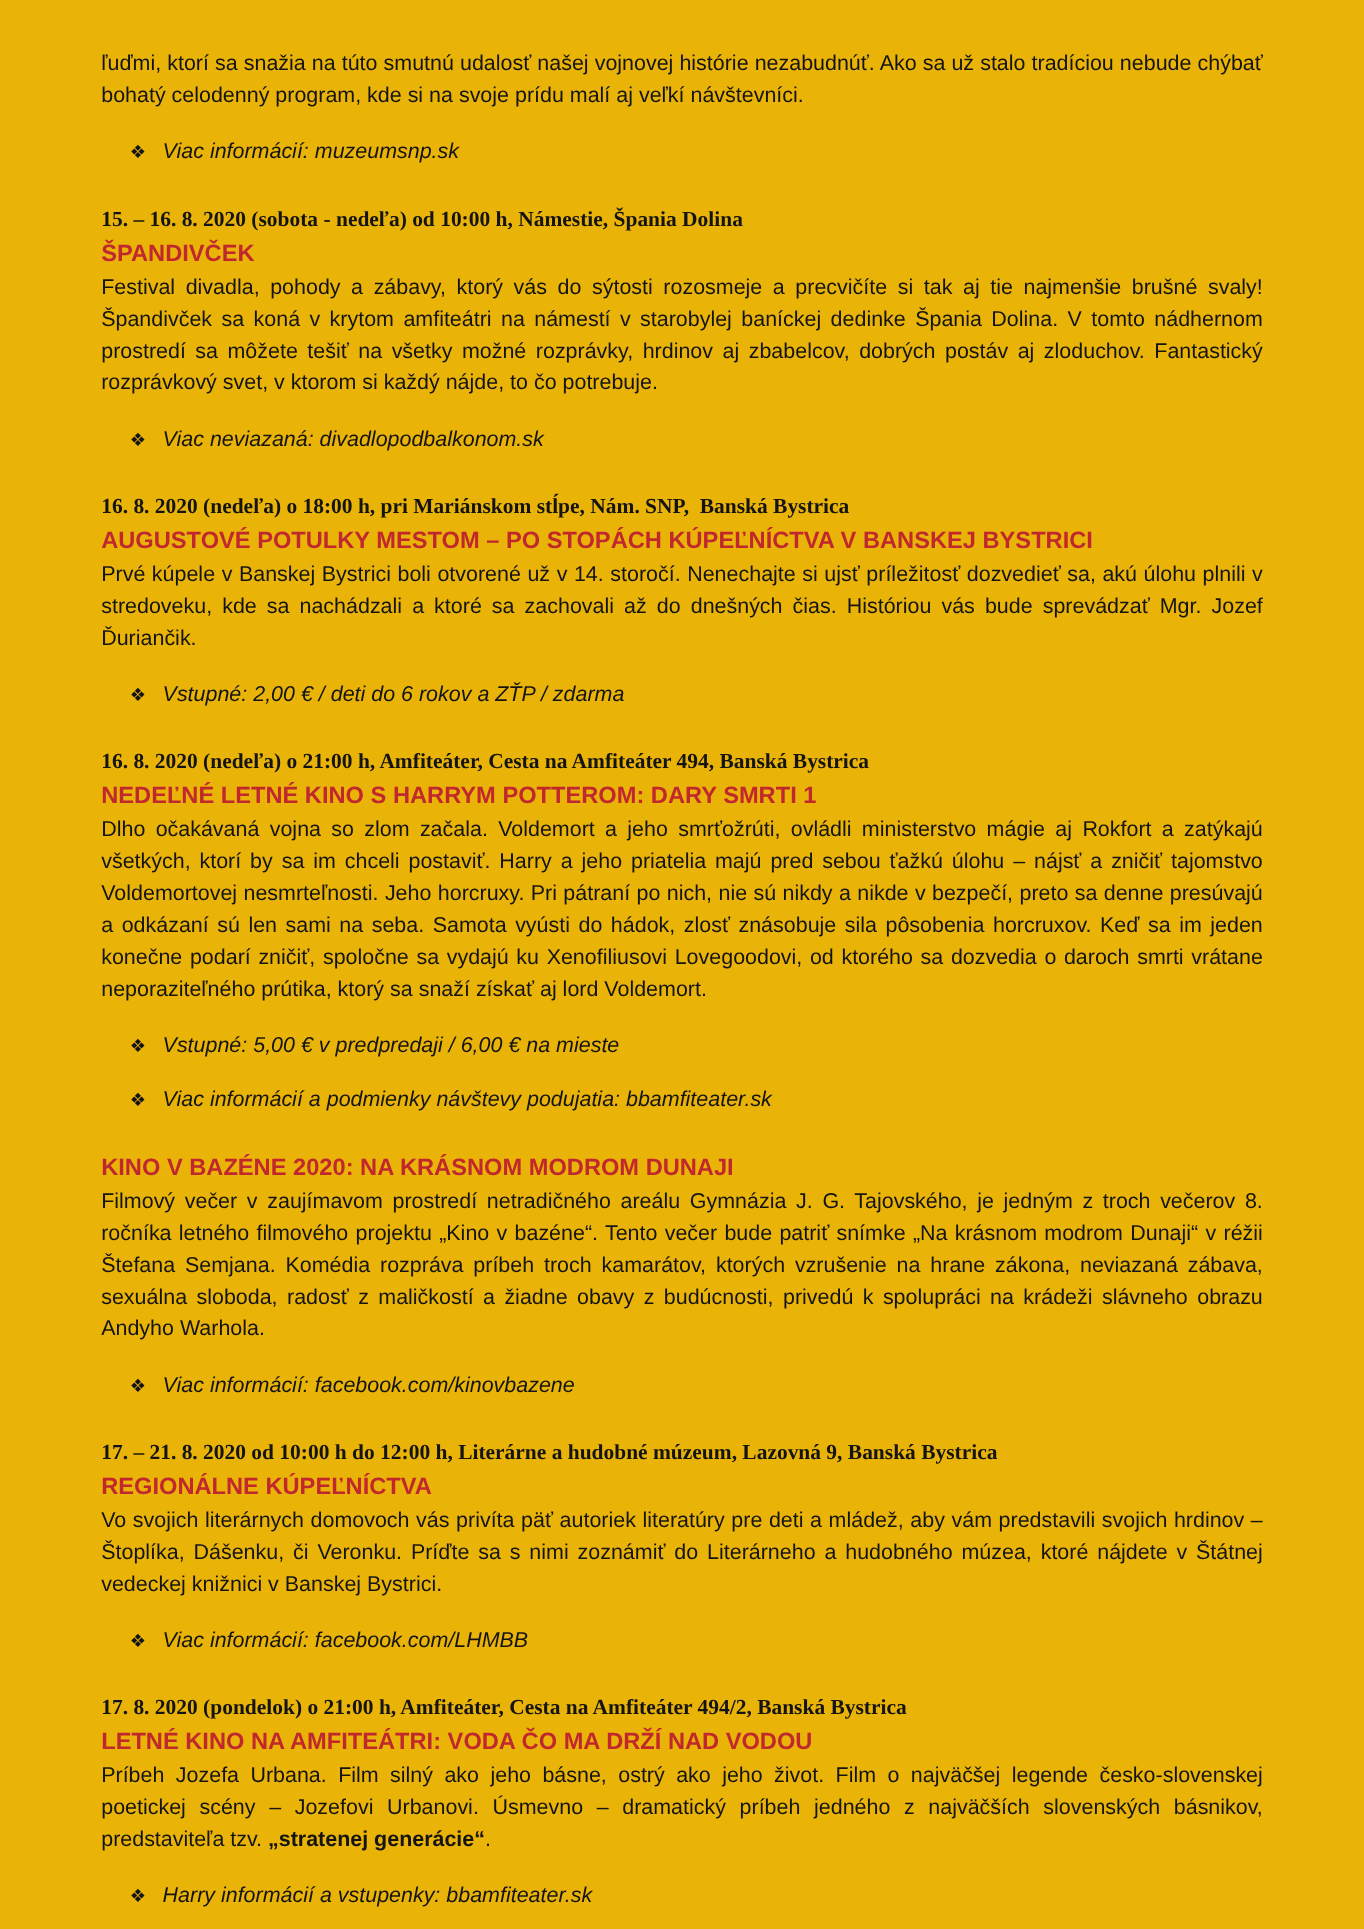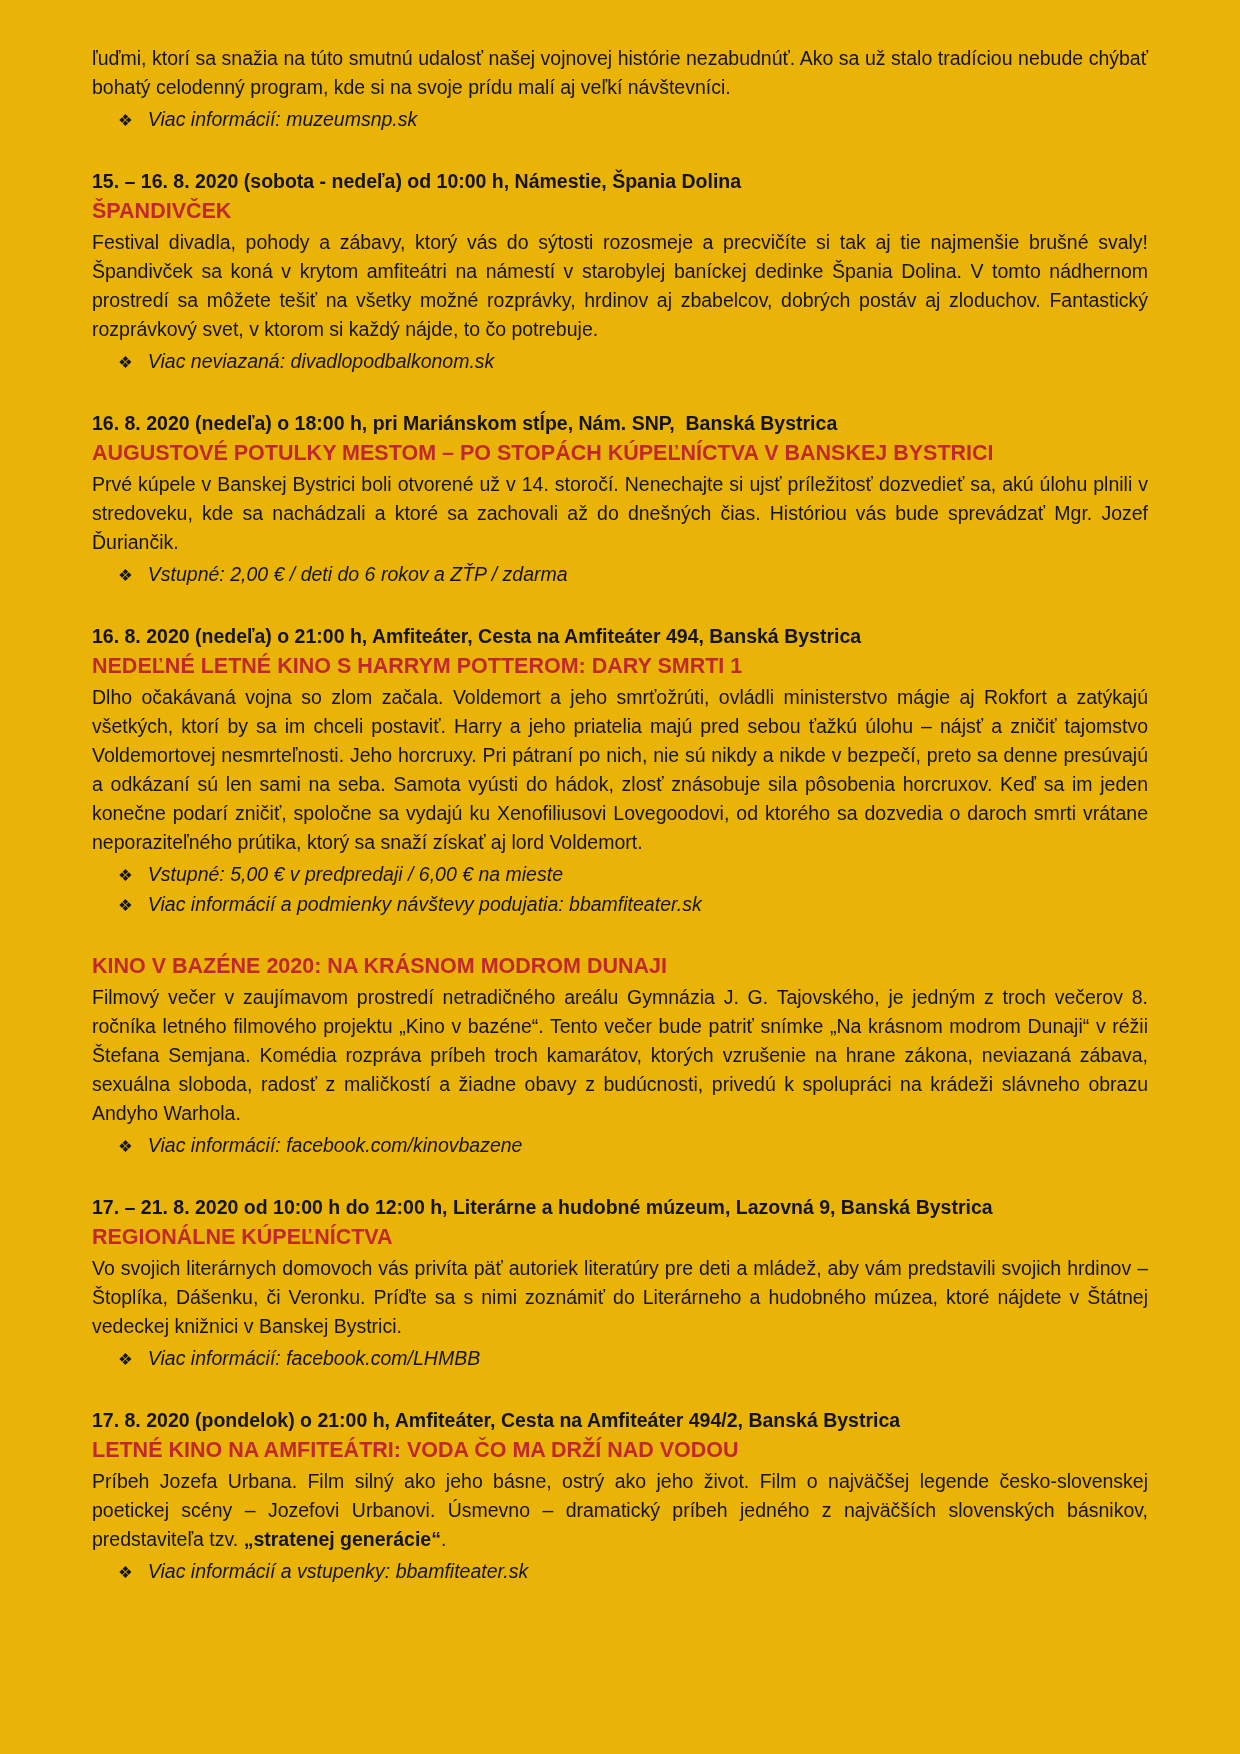--- a/index.html
+++ b/index.html
@@ -35,28 +35,30 @@
   }
   .bullet-glyph {
     flex: 0 0 auto;
     margin-right: 15px;
     font-size: 16.5px;
     font-style: normal;
     color: var(--text, #141414);
   }
   .bullet-text {
     font-style: italic;
+    margin-top: 19px;
   }
   section.event { margin-top: 31px; }
   h2.event-header {
     margin: 0;
     font-size: 19.5px;
     line-height: 30px;
     font-weight: bold;
     color: var(--text, #141414);
+    font-family: Liberation Serif, serif;
   }
   h3.event-title {
     margin: 0 0 1px 0;
     font-size: 21.5px;
     line-height: 31px;
     font-weight: bold;
     color: var(--accent, #c0282e);
   }
   .it { }
   .bd { font-weight: bold; }
@@ -136,18 +138,18 @@
         </ul>
   </section>
 
   <section class="event">
     <h2 class="event-header">17. 8. 2020 (pondelok) o 21:00 h, Amfiteáter, Cesta na Amfiteáter 494/2, Banská Bystrica</h2>
     <h3 class="event-title">LETNÉ KINO NA AMFITEÁTRI: VODA ČO MA DRŽÍ NAD VODOU</h3>
     <p class="body-text"><span class="">Príbeh </span><span class="it ">Jozefa Urbana</span><span class="">. Film silný ako jeho básne, ostrý ako jeho život. Film o najväčšej legende česko-slovenskej poetickej scény – </span><span class="it ">Jozefovi Urbanovi</span><span class="">. Úsmevno – dramatický príbeh jedného z najväčších slovenských básnikov, predstaviteľa tzv. </span><span class="it bd">„stratenej generácie“</span><span class="">.</span></p>
     <ul class="bullets">
           <li>
             <span class="bullet-glyph">❖</span>
-            <span class="bullet-text">Viac informácií a vstupenky: bbamfiteater.sk</span>
+            <span class="bullet-text">Harry informácií a vstupenky: bbamfiteater.sk</span>
           </li>
         </ul>
   </section>
 </div>
 </div>
 
 </body></html>

